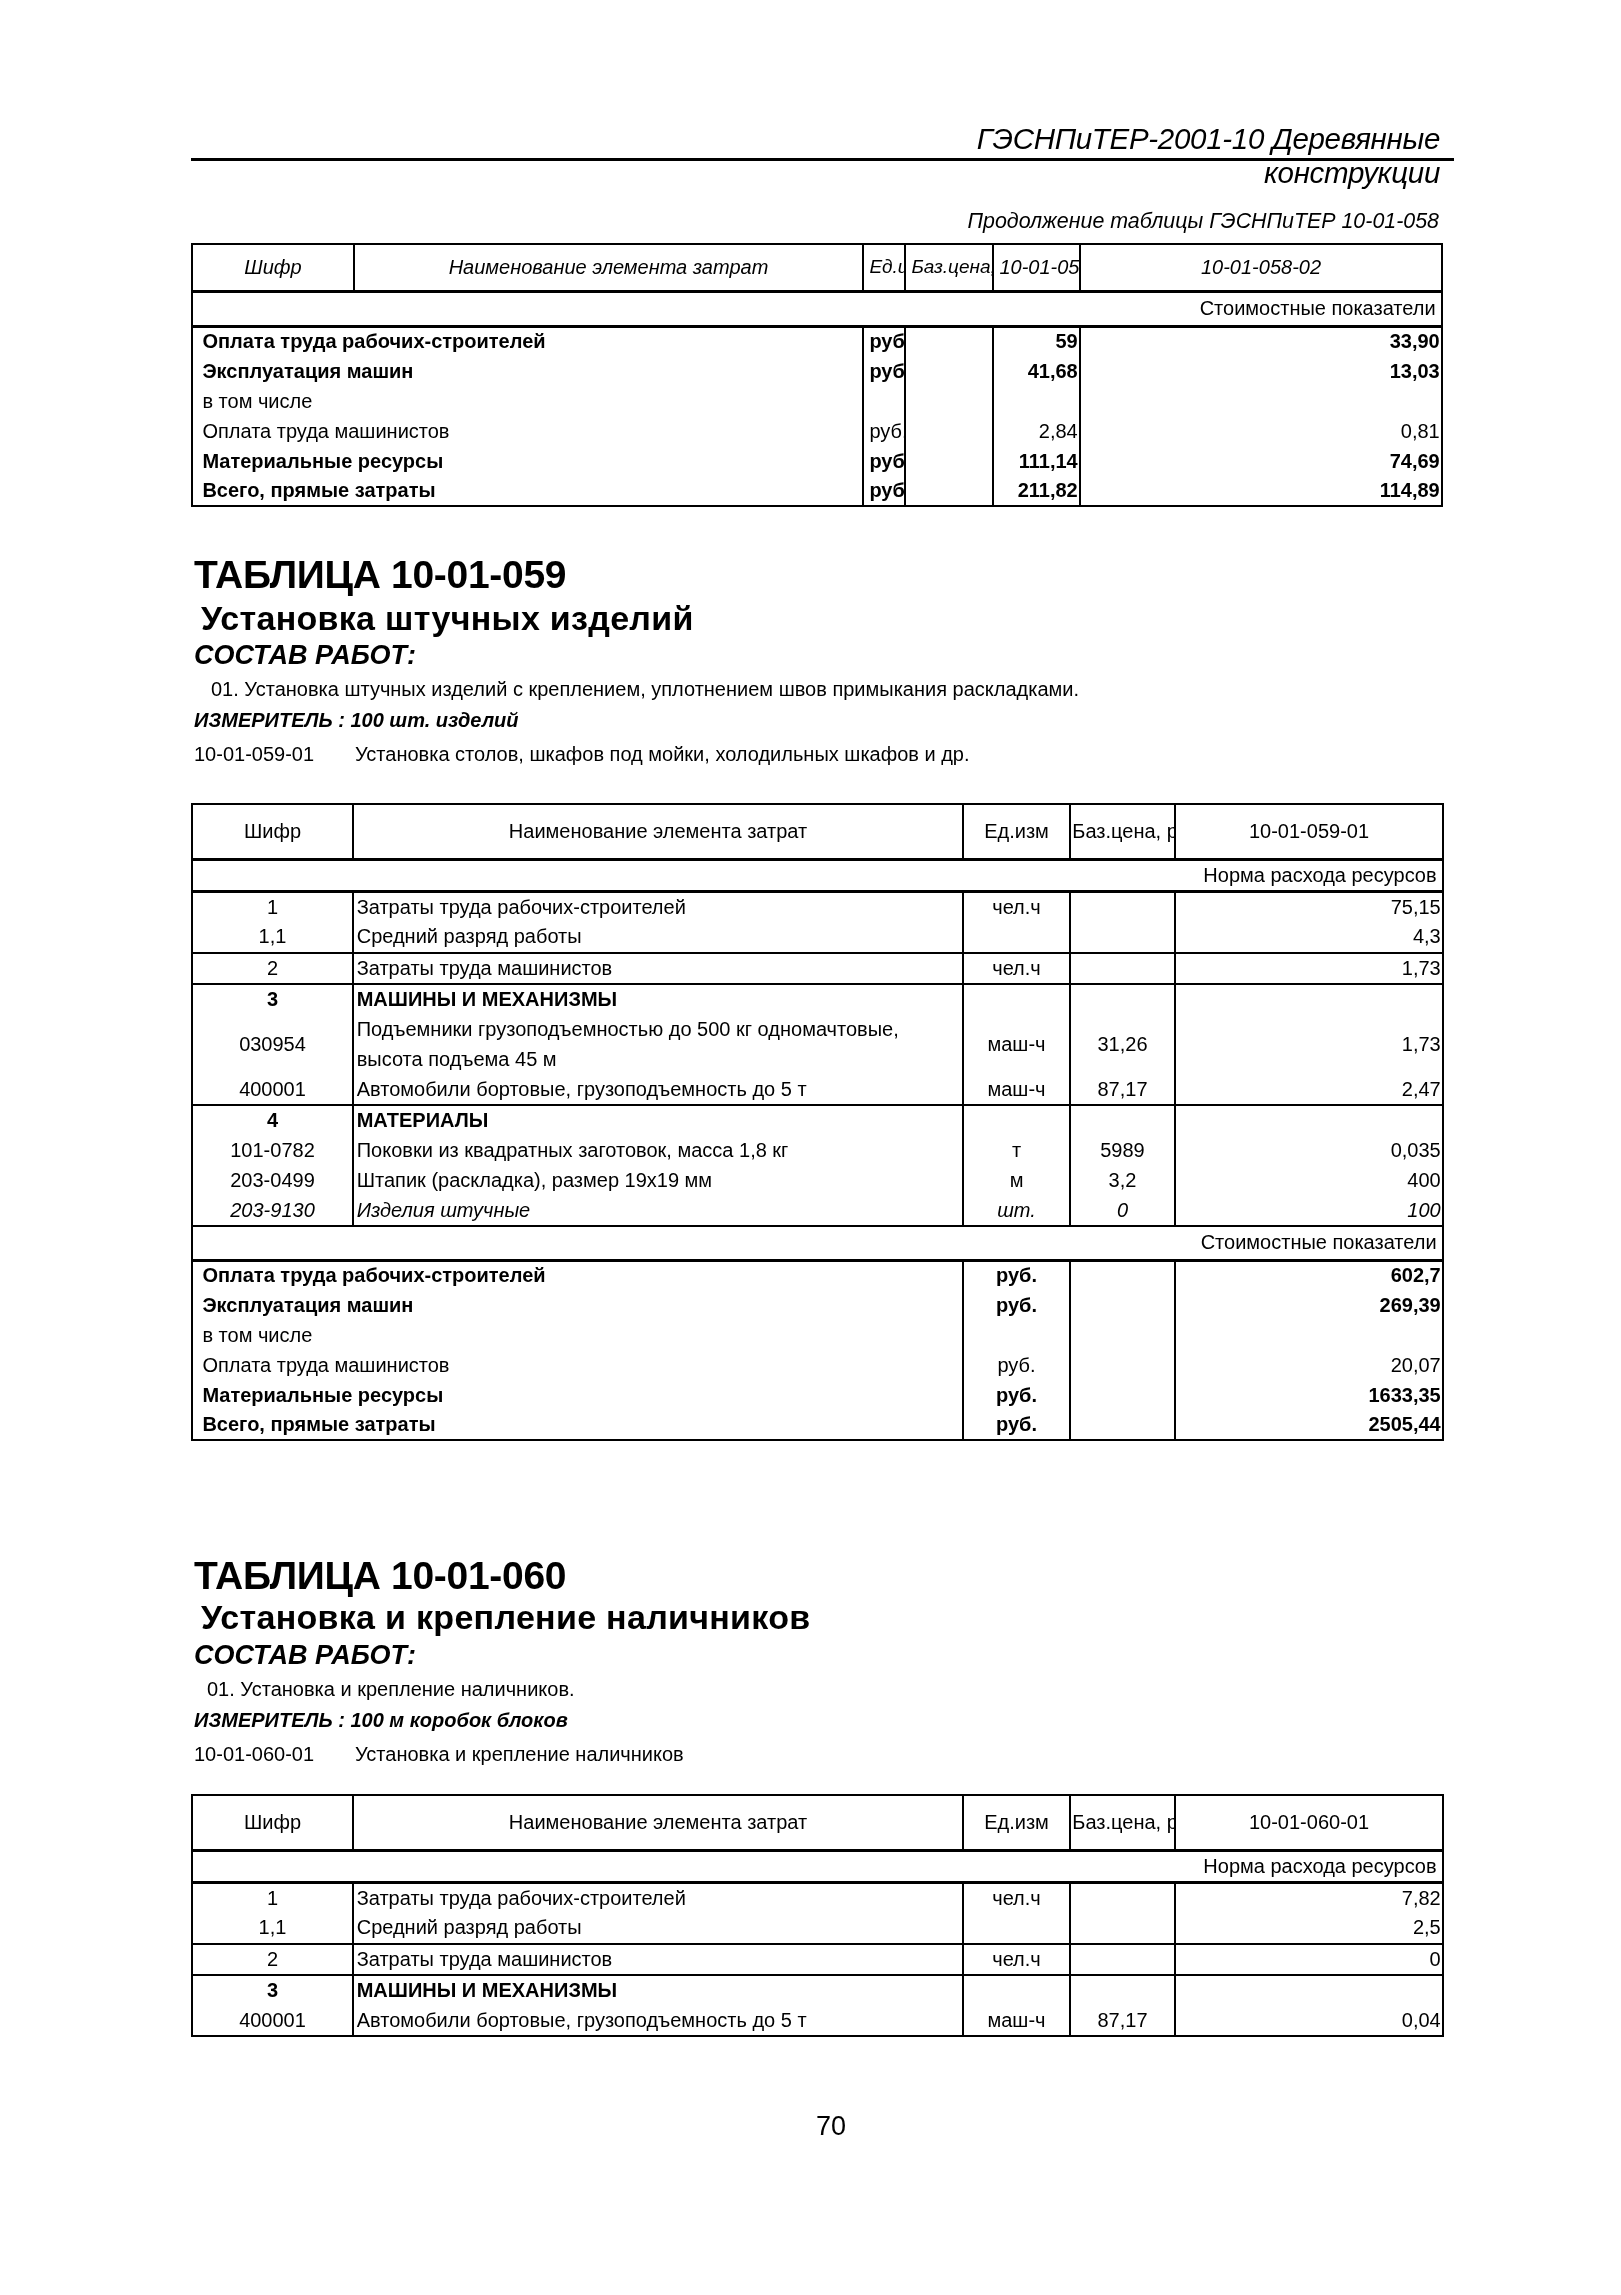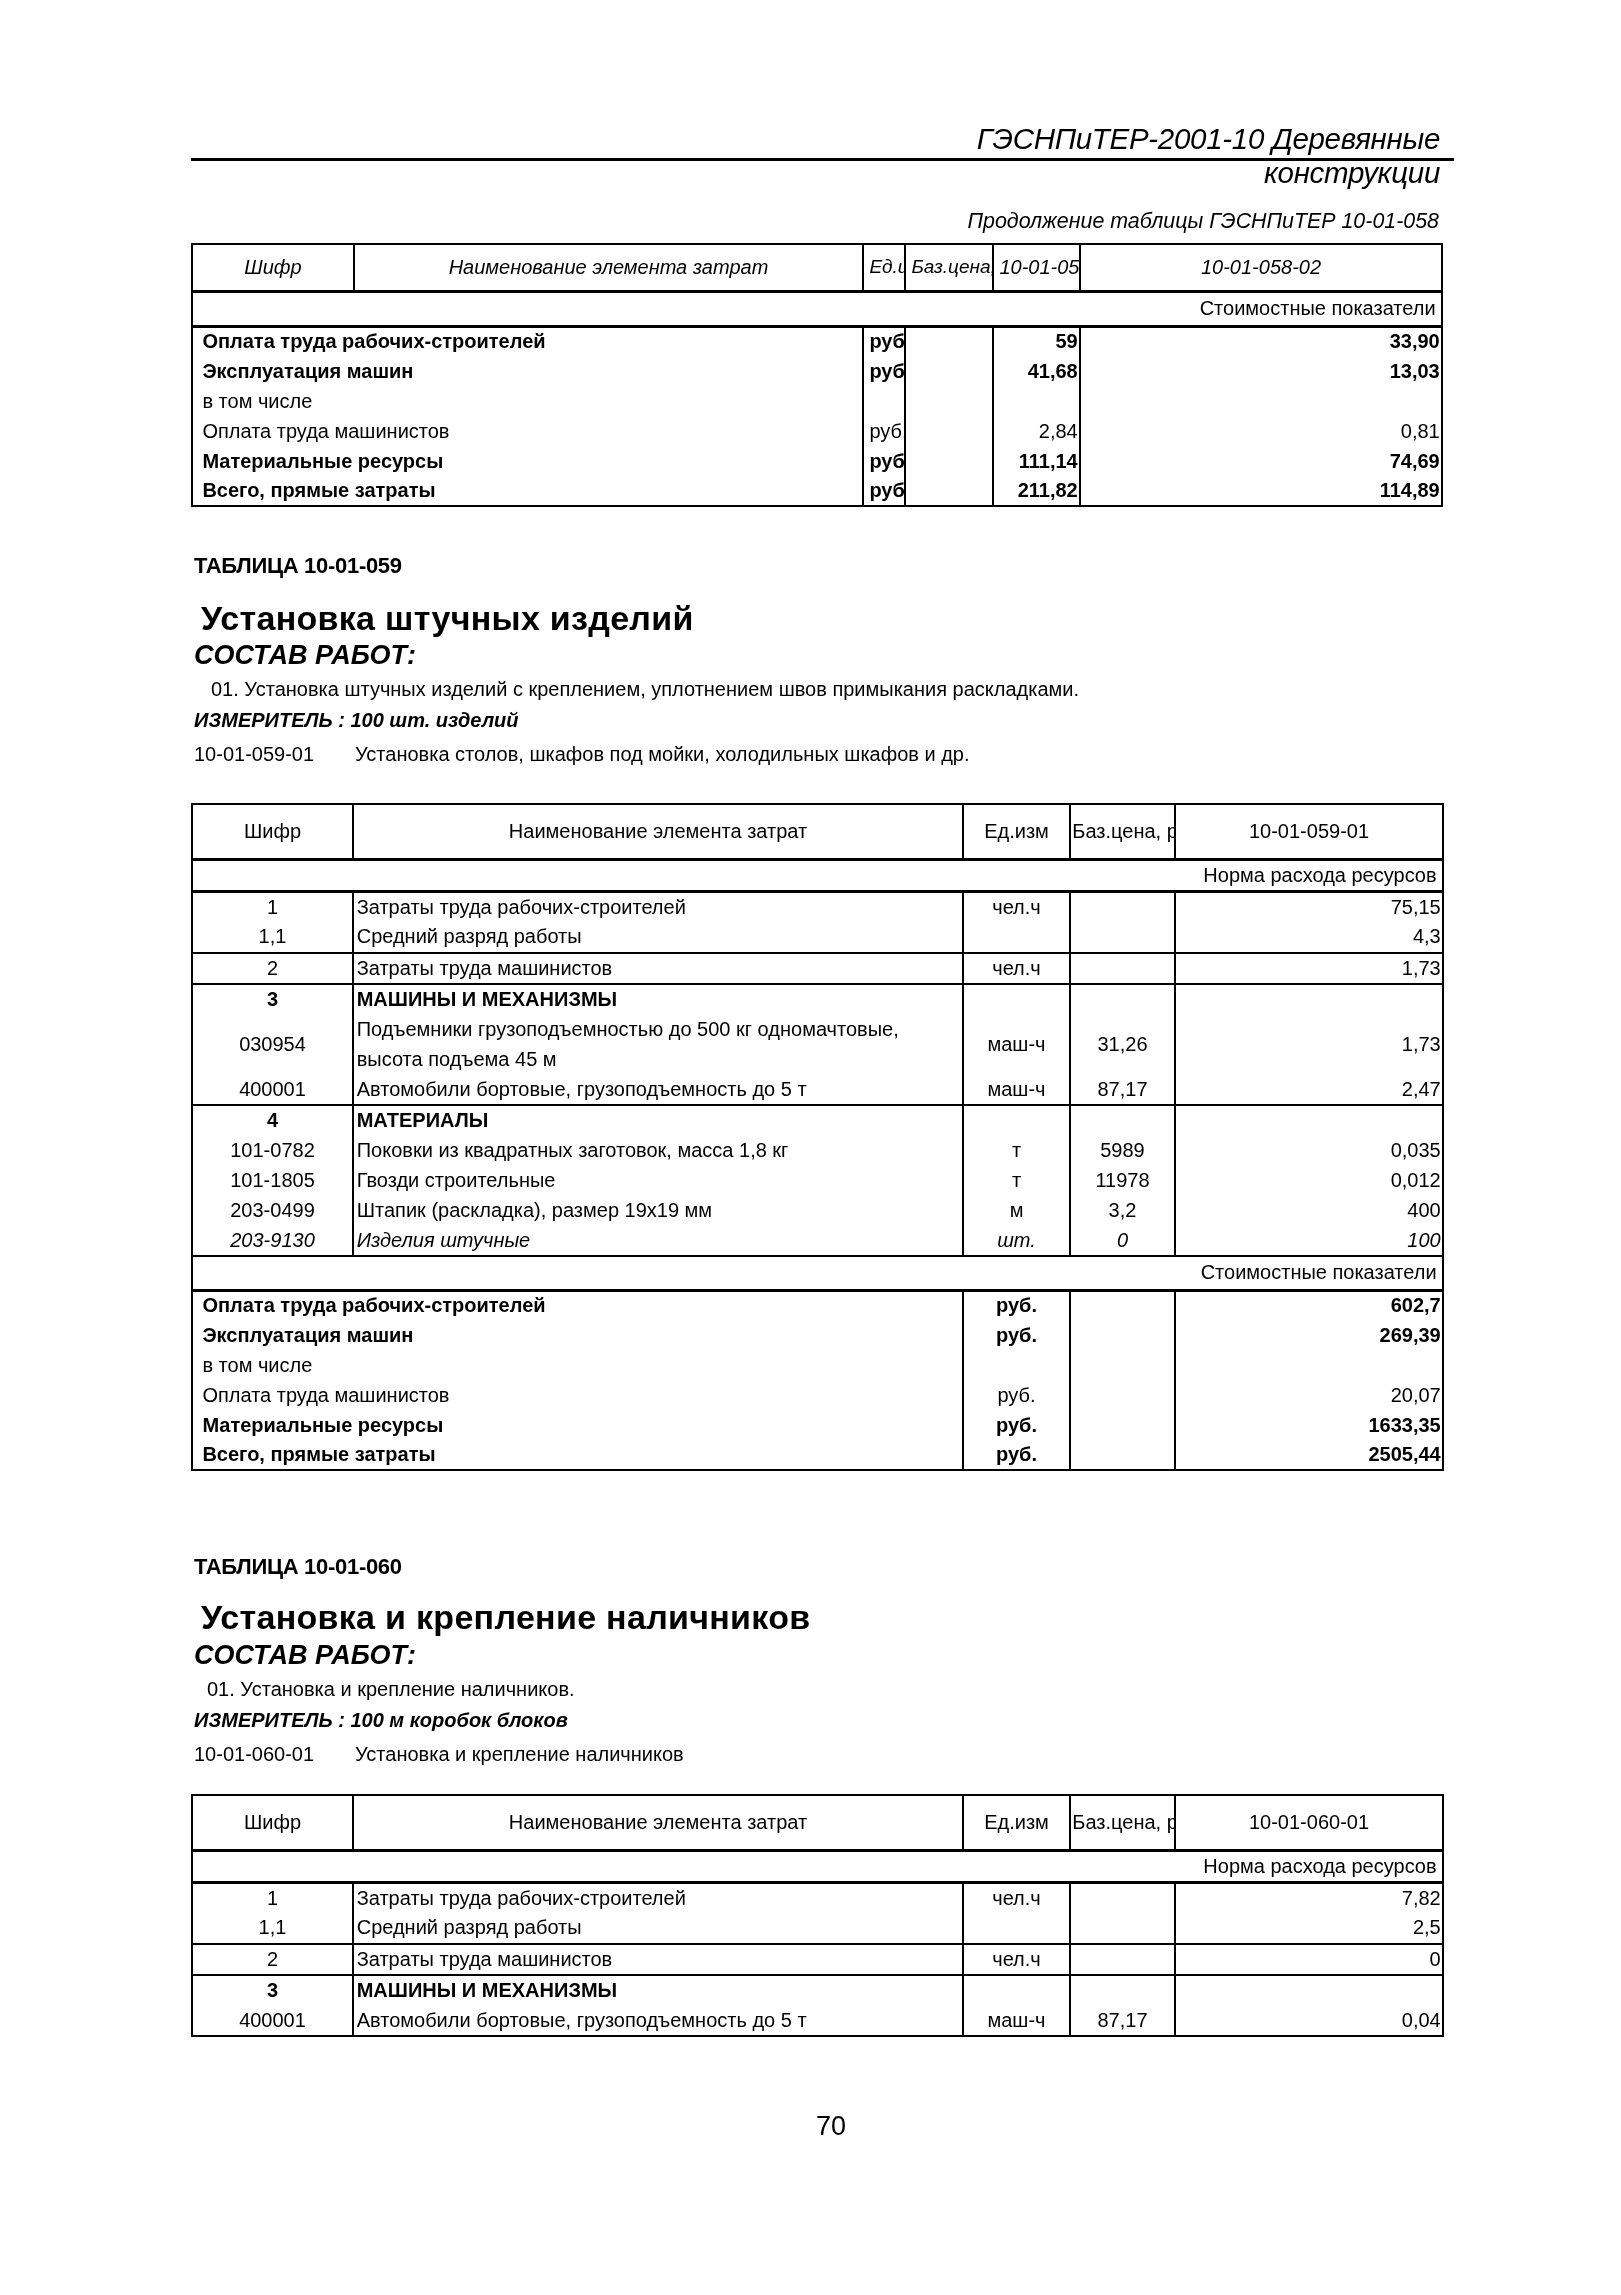--- a/index.html
+++ b/index.html
@@ -18,21 +18,21 @@
   .hdr td { text-align: center; border-left: 2px solid #000; border-right: 2px solid #000;
             border-bottom: 3.4px solid #000; }
   .italic td { font-style: italic; }
   .sub td { text-align: right; border-bottom: 3.4px solid #000; }
   .vl { border-left: 2px solid #000; }
   .ctr { text-align: center; }
   .rgt { text-align: right; }
   .bold { font-weight: bold; }
   .it { font-style: italic; }
   .sep-bottom td { border-bottom: 2.7px solid #000; }
-  .h-table-id { font-size: 22px; font-weight: bold; letter-spacing: -0.3px; text-align: center; }
+  .h-table-id { font-size: 39px; font-weight: bold; letter-spacing: -0.3px; text-align: center; }
   .h-title { font-size: 34px; font-weight: bold; letter-spacing: 0.3px; }
   .h-sostav { font-size: 27px; font-weight: bold; font-style: italic; }
   .p-text { font-size: 20px; }
   .p-meter { font-size: 20px; font-weight: bold; font-style: italic; }
   .page-num { left: 811px; top: 2111px; width: 40px; text-align: center; font-size: 27px; }
 </style>
 </head>
 <body>
 
 <div class="abs running-head">ГЭСНПиТЕР-2001-10 Деревянные конструкции</div>
@@ -204,29 +204,20 @@
       <tr style="height: 30px;">
         <td class="ctr">101-0782</td>
         <td class="vl" style="padding-left:2.7px; line-height:29.5px;">
           <div>Поковки из квадратных заготовок, масса 1,8 кг</div>
         </td>
         <td class="vl ctr">т</td>
         <td class="vl ctr">5989</td>
         <td class="vl rgt" style="padding-right:1.3px">0,035</td>
       </tr>
       <tr style="height: 30px;">
-        <td class="ctr">101-1805</td>
-        <td class="vl" style="padding-left:2.7px; line-height:29.5px;">
-          <div>Гвозди строительные</div>
-        </td>
-        <td class="vl ctr">т</td>
-        <td class="vl ctr">11978</td>
-        <td class="vl rgt" style="padding-right:1.3px">0,012</td>
-      </tr>
-      <tr style="height: 30px;">
         <td class="ctr">203-0499</td>
         <td class="vl" style="padding-left:2.7px; line-height:29.5px;">
           <div>Штапик (раскладка), размер 19x19 мм</div>
         </td>
         <td class="vl ctr">м</td>
         <td class="vl ctr">3,2</td>
         <td class="vl rgt" style="padding-right:1.3px">400</td>
       </tr>
       <tr style="height: 30px;">
         <td class="ctr it">203-9130</td>

